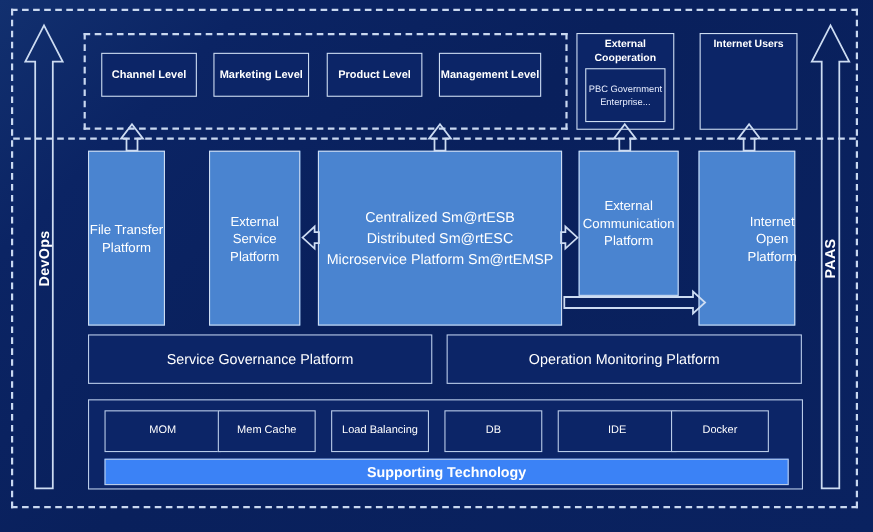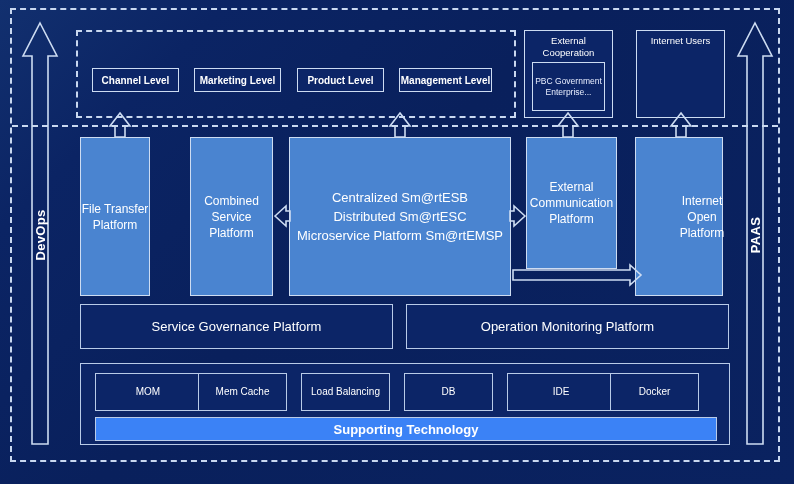--- a/index.html
+++ b/index.html
@@ -67,22 +67,22 @@
   
   .level-group {
     position: absolute;
     left: 76px; top: 30px;
     width: 440px; height: 88px;
     border: 2px dashed #c9d8f0;
     box-sizing: border-box;
   }
   .level-box {
     position: absolute;
-    top: 68px;
-    height: 24px;
+    top: 48px;
+    height: 40px;
     border: 1.6px solid #cddcf2;
     box-sizing: border-box;
     background: #0c2567;
     display: flex;
     align-items: center;
     justify-content: center;
     font-size: 10px;
     font-weight: bold;
     color: #ffffff;
     text-align: center;
@@ -94,21 +94,21 @@
     border: 1.6px solid #cddcf2;
     box-sizing: border-box;
     background: #0c2567;
     display: flex;
     flex-direction: column;
     align-items: center;
     padding-top: 4px;
   }
   .ext-title {
     font-size: 9.5px;
-    font-weight: normal;
+    font-weight: bold;
     text-align: center;
     line-height: 12px;
     color: #ffffff;
   }
   .ext-inner {
     margin-top: 3px;
     width: calc(100% - 14px);
     flex: 1;
     margin-bottom: 6px;
     border: 1.5px solid #cddcf2;
@@ -244,21 +244,21 @@
 
   <div class="ext-box" style="left:636px; width:89px; height:88px;">
     <div class="ext-title">Internet Users</div>
   </div>
 
   <div class="plat" style="left:80px; top:137px; width:70px; height:159px;">
     <span>File Transfer Platform</span>
   </div>
 
   <div class="plat" style="left:190px; top:137px; width:83px; height:159px;">
-    <span>Combined Service Platform</span>
+    <span>External Service Platform</span>
   </div>
 
   <div class="plat big" style="left:289px; top:137px; width:222px; height:159px; white-space:pre-line;">
     <span>Centralized Sm@rtESB
 Distributed Sm@rtESC
 Microservice Platform Sm@rtEMSP</span>
   </div>
 
   <div class="plat" style="left:526px; top:137px; width:91px; height:132px;">
     <span>External Communication Platform</span>

